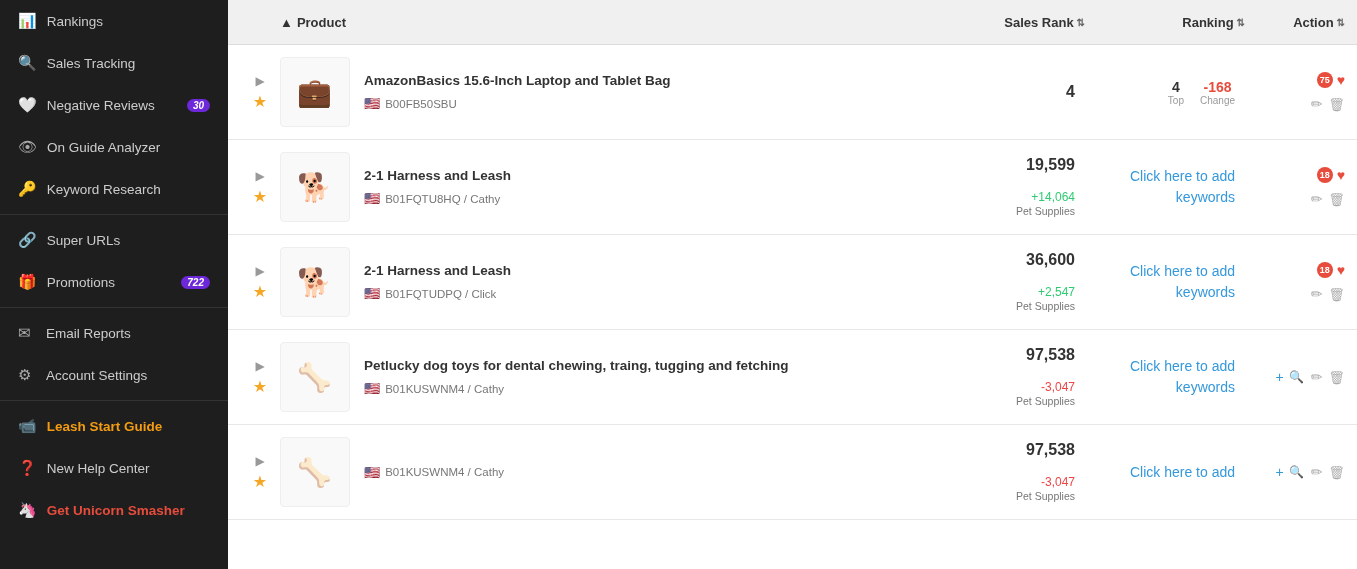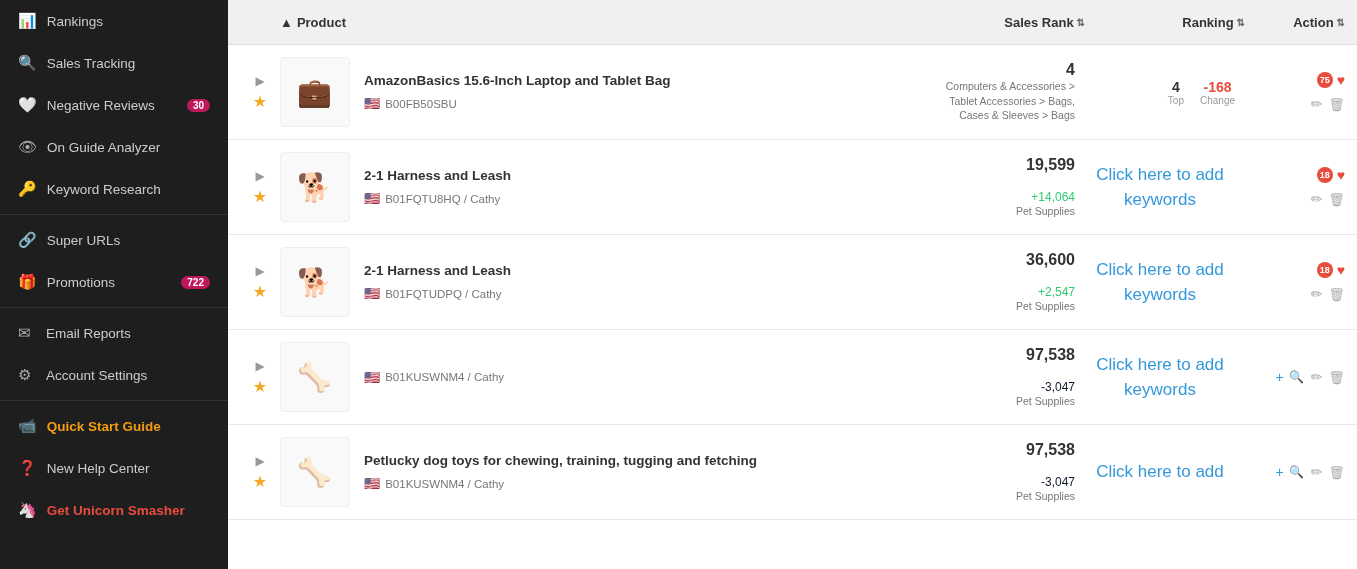--- a/index.html
+++ b/index.html
@@ -22,26 +22,27 @@
       padding: 12px 18px;
       cursor: pointer;
       font-size: 13.5px;
       color: #ccc;
       position: relative;
       gap: 10px;
     }
     .sidebar-item .icon { font-size: 15px; color: #aaa; min-width: 18px; }
     .sidebar-item .badge {
       margin-left: auto;
-      background: #be185d;
+      background: #6d28d9;
       color: #fff;
       font-size: 10px;
       border-radius: 10px;
       padding: 1px 6px;
       font-weight: bold;
+      font-style: italic;
     }
     .sidebar-item.active-text { color: #f39c12; font-weight: 600; }
     .sidebar-item.get-unicorn { color: #e74c3c; font-weight: 700; }
     .sidebar-divider { border-top: 1px solid #333; margin: 4px 0; }
     .sidebar-item .label { flex: 1; }
 
     
     .main {
       flex: 1;
       display: flex;
@@ -99,29 +100,29 @@
       font-size: 28px;
     }
     .product-info { display: flex; flex-direction: column; gap: 8px; }
     .product-title { font-size: 13.5px; font-weight: 600; color: #333; }
     .product-meta { display: flex; align-items: center; gap: 5px; font-size: 11.5px; color: #777; }
     .flag { font-size: 13px; }
 
     .sales-rank-cell { text-align: right; padding-right: 10px; }
     .rank-main { font-size: 16px; font-weight: 600; color: #333; }
     .rank-change { font-size: 12px; color: #2ecc71; margin-top: 16px; }
-    .rank-change.neg { color: #0f172a; }
+    .rank-change.neg { color: #ef4444; }
     .rank-category-multi { font-size: 10.5px; color: #777; line-height: 1.4; text-align: right; }
 
     .ranking-cell { text-align: right; padding-right: 10px; }
     .ranking-values { display: flex; gap: 16px; justify-content: flex-end; align-items: center; }
     .rank-top { font-size: 14px; font-weight: 600; color: #333; }
     .rank-diff { font-size: 14px; font-weight: 600; color: #e74c3c; }
     .rank-label { font-size: 10px; color: #999; text-align: center; }
-    .click-keywords { font-size: 17px; color: #3498db; text-align: center; line-height: 1.5; cursor: pointer; }
+    .click-keywords { font-size: 14px; color: #3498db; text-align: right; line-height: 1.5; cursor: pointer; }
 
     .action-cell { display: flex; align-items: center; gap: 6px; justify-content: flex-end; position: relative; }
     .action-badge {
       position: absolute;
       top: -8px;
       left: 2px;
       background: #e74c3c;
       color: #fff;
       font-size: 9px;
       border-radius: 50%;
@@ -180,21 +181,21 @@
       <span class="icon">✉</span>
       <span class="label">Email Reports</span>
     </div>
     <div class="sidebar-item">
       <span class="icon">⚙</span>
       <span class="label">Account Settings</span>
     </div>
     <div class="sidebar-divider"></div>
     <div class="sidebar-item active-text">
       <span class="icon">📹</span>
-      <span class="label">Quick Start Guide</span>
+      <span class="label">Leash Start Guide</span>
     </div>
     <div class="sidebar-item">
       <span class="icon">❓</span>
       <span class="label">New Help Center</span>
     </div>
     <div class="sidebar-item get-unicorn">
       <span class="icon">🦄</span>
       <span class="label">Get Unicorn Smasher</span>
     </div>
   </nav>
@@ -232,21 +233,20 @@
           <div class="product-info">
             <div class="product-title">AmazonBasics 15.6-Inch Laptop and Tablet Bag</div>
             <div class="product-meta">
               <span class="flag">🇺🇸</span>
               <span>B00FB50SBU</span>
             </div>
           </div>
         </div>
         <div class="sales-rank-cell">
           <div class="rank-main">4</div>
-          <div class="rank-category-multi">Computers &amp; Accessories &gt; Tablet Accessories &gt; Bags, Cases &amp; Sleeves &gt; Bags</div>
         </div>
         <div class="ranking-cell">
           <div class="ranking-values">
             <div style="text-align: center;">
               <div class="rank-top">4</div>
               <div class="rank-label">Top</div>
             </div>
             <div style="text-align: center;">
               <div class="rank-diff">-168</div>
               <div class="rank-label">Change</div>
@@ -306,21 +306,21 @@
         <div class="row-expand">
           <span class="expand-btn">▶</span>
           <span class="star-icon">★</span>
         </div>
         <div class="product-cell">
           <div class="product-image">🐕</div>
           <div class="product-info">
             <div class="product-title">2-1 Harness and Leash</div>
             <div class="product-meta">
               <span class="flag">🇺🇸</span>
-              <span>B01FQTUDPQ / Cathy</span>
+              <span>B01FQTUDPQ / Click</span>
             </div>
           </div>
         </div>
         <div class="sales-rank-cell">
           <div class="rank-main">36,600</div>
           <div class="rank-change">+2,547</div>
           <div class="rank-category-multi">Pet Supplies</div>
         </div>
         <div class="ranking-cell">
           <div class="click-keywords">Click here to add keywords</div>
@@ -339,20 +339,21 @@
         </div>
       </div>
       <div class="table-row">
         <div class="row-expand">
           <span class="expand-btn">▶</span>
           <span class="star-icon">★</span>
         </div>
         <div class="product-cell">
           <div class="product-image">🦴</div>
           <div class="product-info">
+            <div class="product-title">Petlucky dog toys for dental chewing, traing, tugging and fetching</div>
             <div class="product-meta">
               <span class="flag">🇺🇸</span>
               <span>B01KUSWNM4 / Cathy</span>
             </div>
           </div>
         </div>
         <div class="sales-rank-cell">
           <div class="rank-main">97,538</div>
           <div class="rank-change neg">-3,047</div>
           <div class="rank-category-multi">Pet Supplies</div>
@@ -372,21 +373,20 @@
         </div>
       </div>
       <div class="table-row">
         <div class="row-expand">
           <span class="expand-btn">▶</span>
           <span class="star-icon">★</span>
         </div>
         <div class="product-cell">
           <div class="product-image">🦴</div>
           <div class="product-info">
-            <div class="product-title">Petlucky dog toys for chewing, training, tugging and fetching</div>
             <div class="product-meta">
               <span class="flag">🇺🇸</span>
               <span>B01KUSWNM4 / Cathy</span>
             </div>
           </div>
         </div>
         <div class="sales-rank-cell">
           <div class="rank-main">97,538</div>
           <div class="rank-change neg">-3,047</div>
           <div class="rank-category-multi">Pet Supplies</div>

